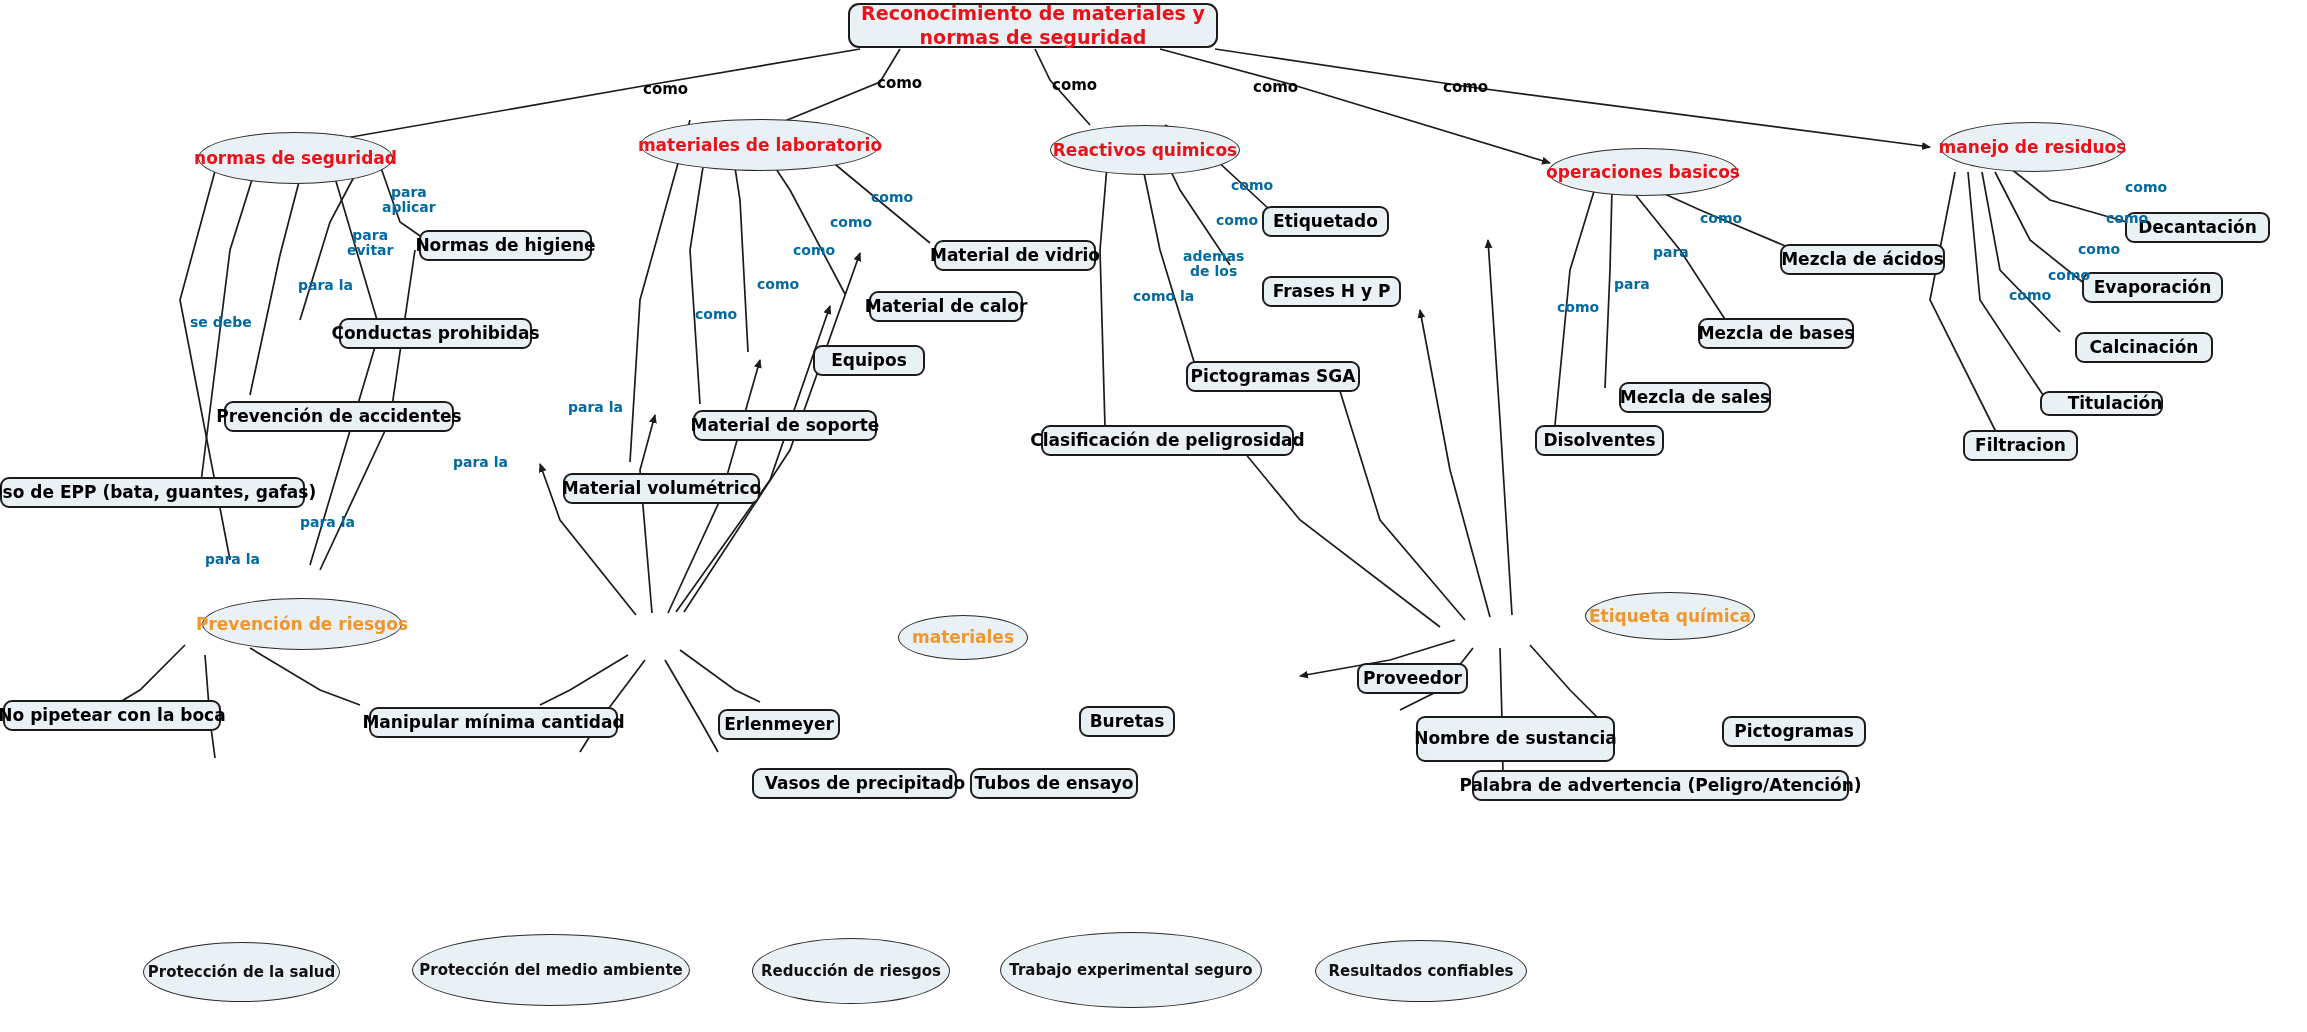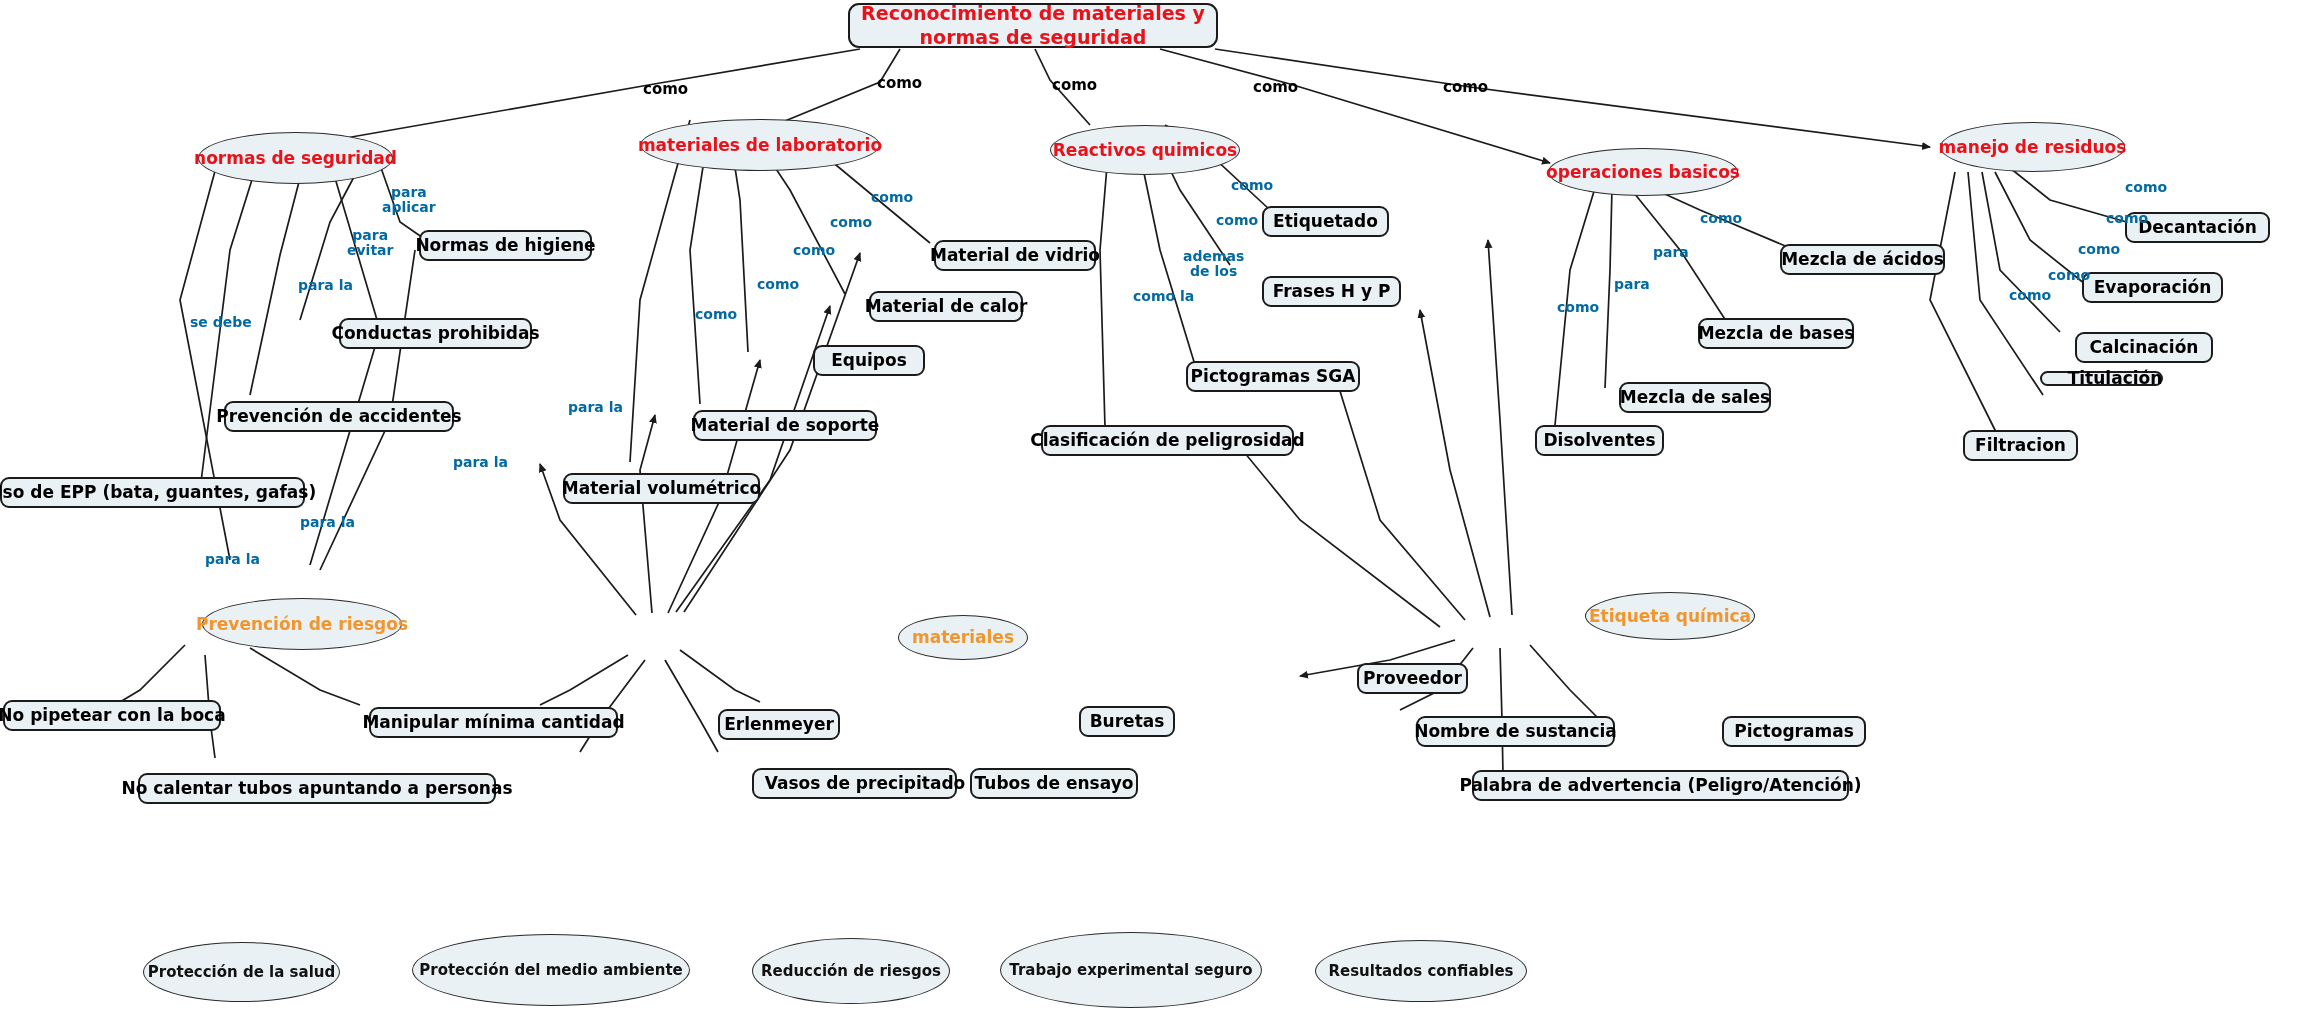--- a/index.html
+++ b/index.html
@@ -181,23 +181,20 @@
   </div>
 
   <div class="node box" style="left:0px;top:477px;width:305px;height:31px;">
     <span>Uso de EPP (bata, guantes, gafas)</span>
   </div>
 
   <div class="node box" style="left:3px;top:700px;width:218px;height:31px;">
     <span>No pipetear con la boca</span>
   </div>
 
-  <div class="node box" style="left:138px;top:773px;width:358px;height:31px;">
-    <span>No calentar tubos apuntando a personas</span>
-  </div>
 
   <div class="node box" style="left:369px;top:707px;width:249px;height:31px;">
     <span>Manipular mínima cantidad</span>
   </div>
 
   <div class="node box" style="left:934px;top:240px;width:162px;height:31px;">
     <span>Material de vidrio</span>
   </div>
 
   <div class="node box" style="left:869px;top:291px;width:154px;height:31px;">
@@ -269,33 +266,33 @@
   </div>
 
   <div class="node box" style="left:2082px;top:272px;width:141px;height:31px;">
     <span>Evaporación</span>
   </div>
 
   <div class="node box" style="left:2055px;top:332px;width:138px;height:31px;margin-left:20px;">
     <span>Calcinación</span>
   </div>
 
-  <div class="node box" style="left:2040px;top:371px;width:123px;height:15px;padding-left:36px;">
+  <div class="node box" style="left:2040px;top:391px;width:123px;height:25px;padding-left:36px;">
     <span>Titulación</span>
   </div>
 
   <div class="node box" style="left:1963px;top:430px;width:115px;height:31px;">
     <span>Filtracion</span>
   </div>
 
   <div class="node box" style="left:1357px;top:663px;width:111px;height:31px;">
     <span>Proveedor</span>
   </div>
 
-  <div class="node box" style="left:1416px;top:716px;width:199px;height:31px;">
+  <div class="node box" style="left:1416px;top:716px;width:199px;height:46px;">
     <span>Nombre de sustancia</span>
   </div>
 
   <div class="node box" style="left:1472px;top:770px;width:377px;height:31px;align-items:center;">
     <span>Palabra de advertencia (Peligro/Atención)</span>
   </div>
 
   <div class="node box" style="left:1722px;top:716px;width:144px;height:31px;">
     <span>Pictogramas</span>
   </div>

